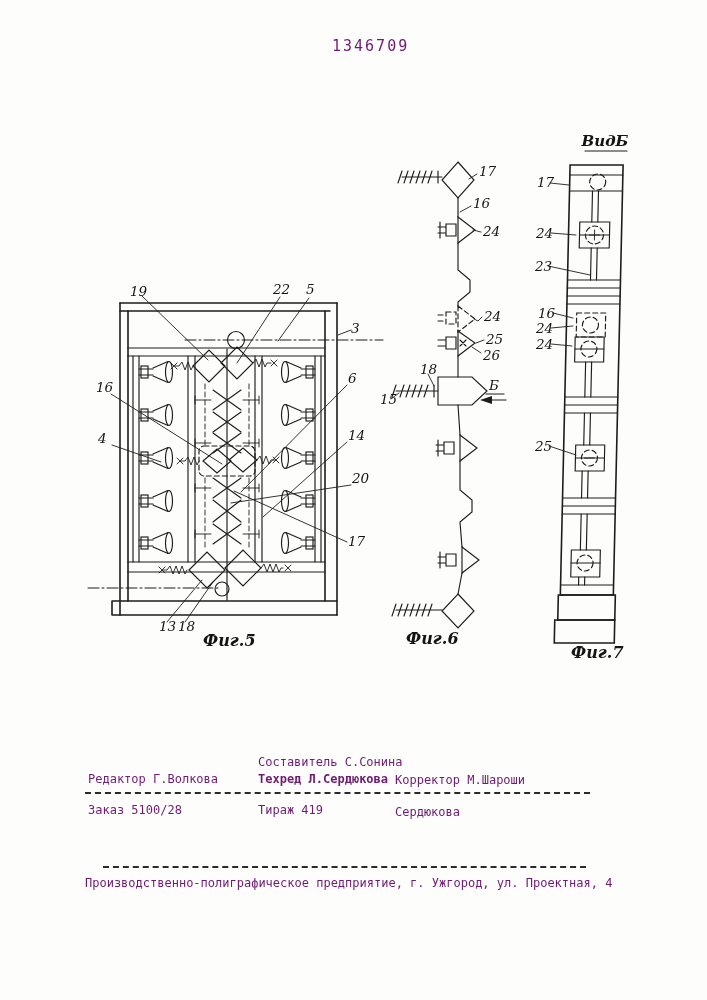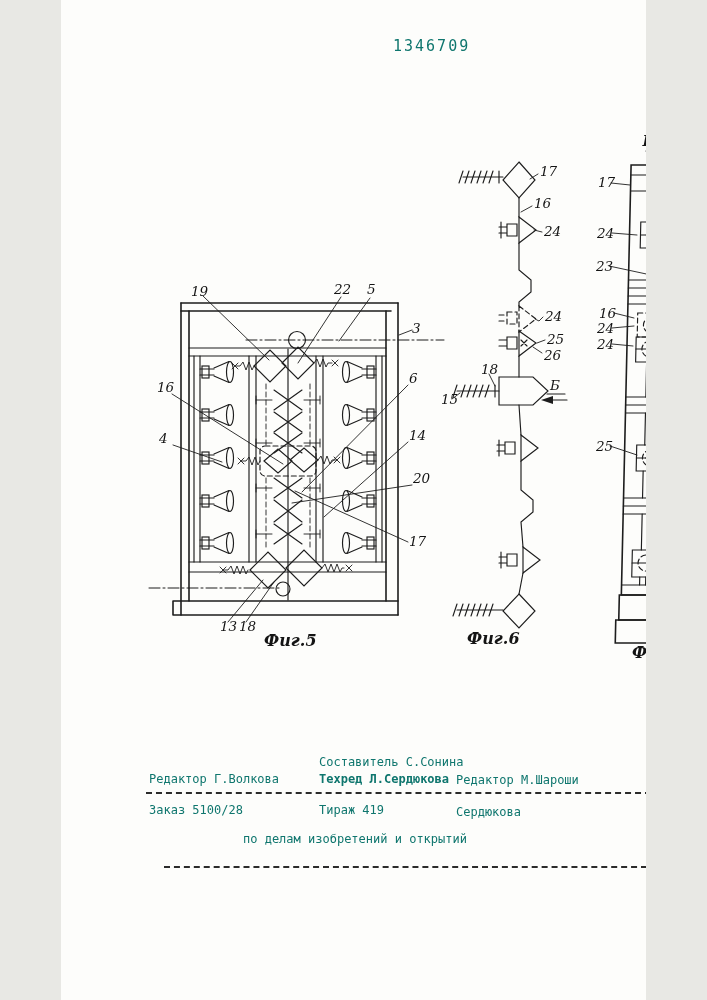--- a/index.html
+++ b/index.html
@@ -1,20 +1,20 @@
 <!DOCTYPE html>
 <html><head>
 <meta charset="utf-8">
 <style>
   html,body{margin:0;padding:0;background:#e8e8e4;}
   #page{
-    position:relative;width:585px;height:1000px;margin:0 auto;
+    position:relative;width:707px;height:1000px;margin:0 auto;
     background:#fdfdfb;overflow:hidden;
     font-family:"DejaVu Sans Mono","Liberation Mono",monospace;
-    color:#0f766e;
+    color:#701a75;
     text-align:right;
   }
   .abs{position:absolute;white-space:pre;}
   #patent-number{font-size:15px;letter-spacing:2px;}
   .colo{font-size:12px;letter-spacing:0px;}
   .dashline{position:absolute;border-top:2px dashed #2b2b2b;height:0;}
   svg{position:absolute;overflow:visible;}
   svg .ln{stroke:#1d1d1d;fill:none;stroke-width:1.15;stroke-linecap:round;}
   svg .thk{stroke-width:1.6;}
   svg .thin{stroke-width:0.9;}
@@ -252,25 +252,25 @@
       <text class="lbl" x="1" y="208">24</text>
       <text class="lbl" x="1" y="224">24</text>
       <text class="lbl" x="0" y="326">25</text>
     </g>
     <text class="cap" x="36" y="533">Фиг.7</text>
   </svg>
 
   <div class="abs colo" style="left:258px;top:755px;">Составитель С.Сонина</div>
   <div class="abs colo" style="left:88px;top:772px;">Редактор Г.Волкова</div>
   <div class="abs colo" style="left:258px;top:772px;font-weight:bold;">Техред Л.Сердюкова</div>
-  <div class="abs colo" style="left:395px;top:773px;">Редактор М.Шароши</div>
+  <div class="abs colo" style="left:395px;top:773px;">Корректор М.Шароши</div>
 
   <div class="dashline" style="left:85px;top:792px;width:505px;"></div>
 
   <div class="abs colo" style="left:88px;top:803px;">Заказ 5100/28</div>
   <div class="abs colo" style="left:258px;top:803px;">Тираж 419</div>
   <div class="abs colo" style="left:395px;top:805px;">Сердюкова</div>
-  <div class="abs colo" style="left:182px;top:832px;">по делам изобретений и открытий</div>
 
   <div class="dashline" style="left:103px;top:866px;width:483px;"></div>
 
+  <div class="abs colo" style="left:85px;top:876px;">Производственно-полиграфическое предприятие, г. Ужгород, ул. Проектная, 4</div>
 
 </div>
 
 </body></html>

